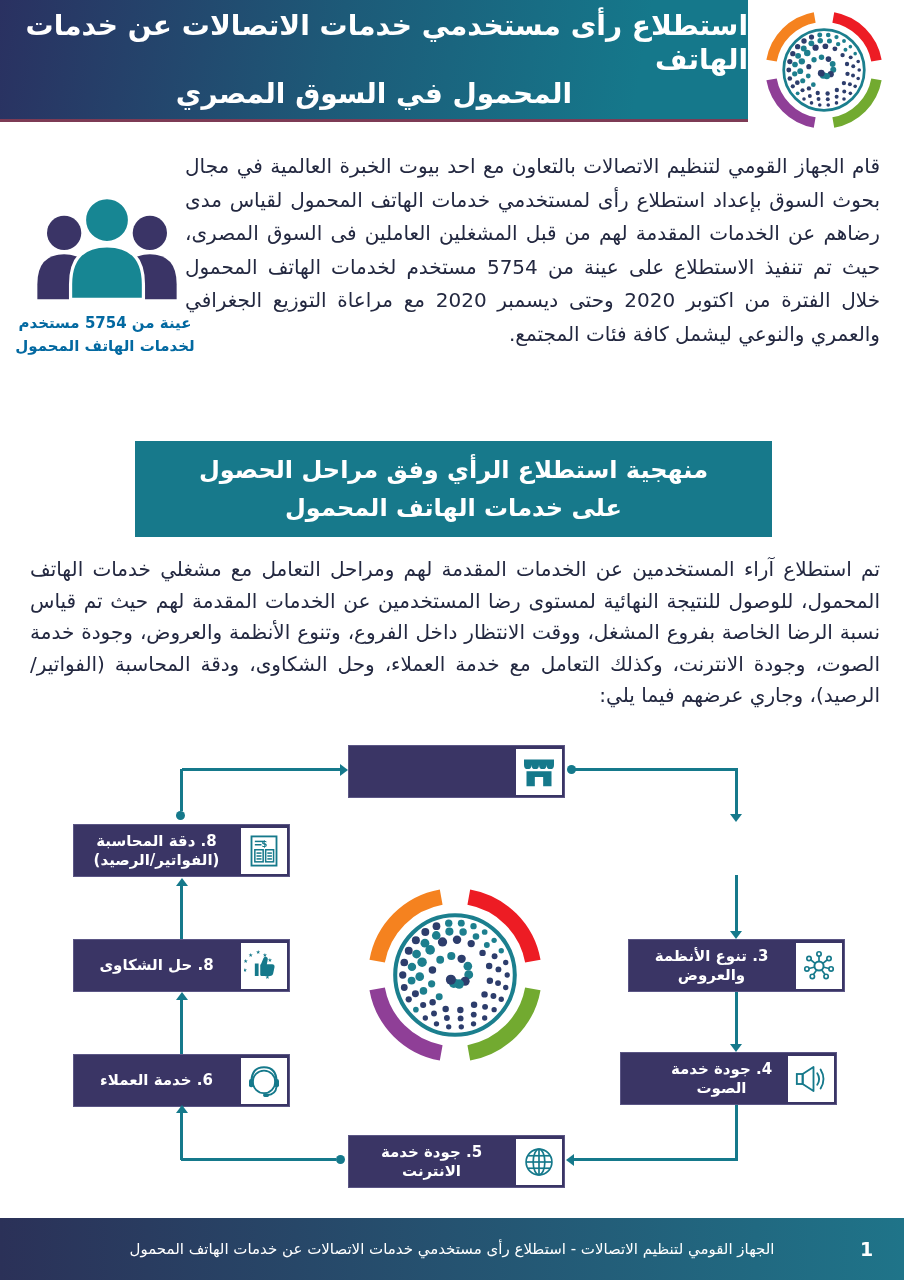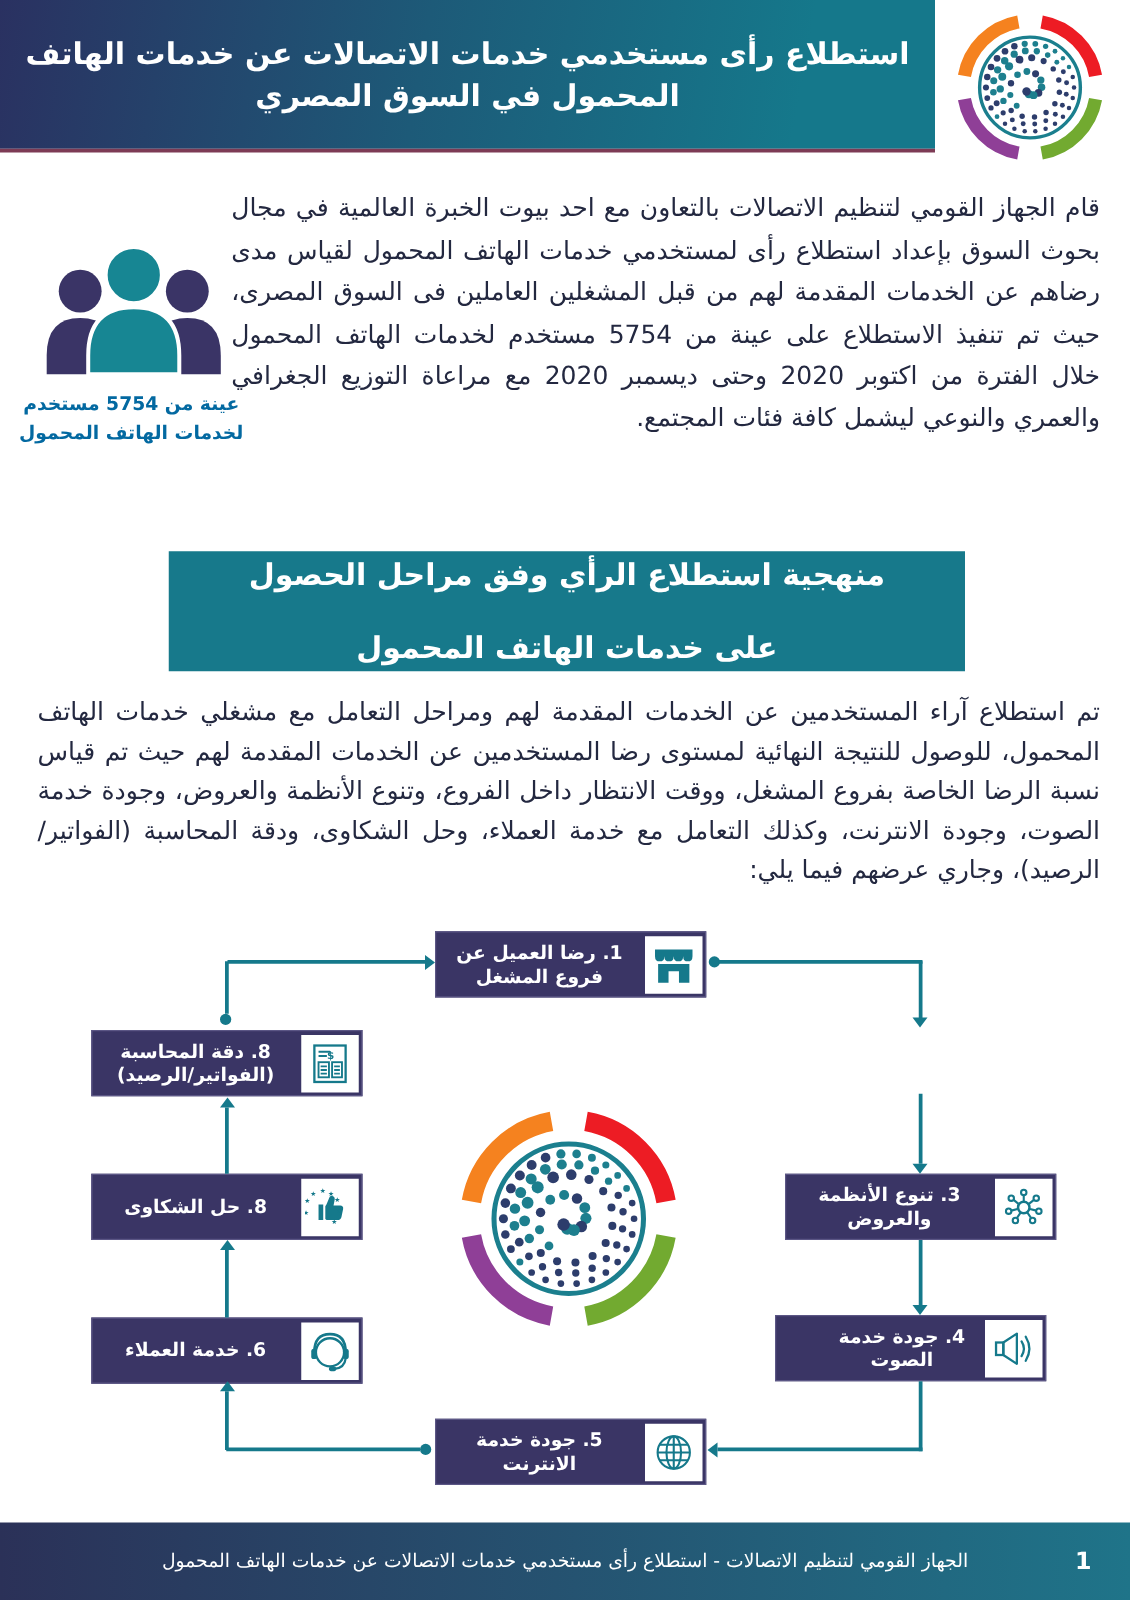--- a/index.html
+++ b/index.html
@@ -5,35 +5,35 @@
   * { margin:0; padding:0; box-sizing:border-box; }
   html,body { background:#ffffff; }
   body { font-family:"DejaVu Sans", sans-serif; }
   #page { position:relative; width:904px; height:1280px; background:#ffffff; overflow:hidden; margin:0 auto; direction:rtl; }
 
   
   .header-bar { position:absolute; left:0; top:0; width:748px; height:122px;
     background:linear-gradient(100deg,#2a3161 0%, #1d5a78 45%, #15788b 85%);
     border-bottom:3px solid #7d3b55;
     display:flex; flex-direction:column; align-items:center; justify-content:center; }
-  .header-title { color:#ffffff; font-weight:bold; font-size:24px; line-height:34px; }
+  .header-title { color:#ffffff; font-weight:bold; font-size:28px; line-height:34px; }
   .header-period { color:#ffffff; font-weight:bold; font-size:15px; margin-top:5px; text-align:center; }
   
   .abs { position:absolute; }
 
   
   .intro-par { position:absolute; left:185px; top:150px; width:695px; color:#232840;
     font-size:20px; line-height:33.5px; text-align:justify; font-weight:500; }
   .people-fig { position:absolute; left:32px; top:190px; width:150px; height:122px; }
   .people-caption { position:absolute; left:10px; top:312px; width:190px; text-align:center;
     color:#0369a1; font-weight:bold; font-size:15px; line-height:23px; }
 
   
   .banner { position:absolute; left:135px; top:441px; width:637px; height:96px; background:#17798b;
-    display:flex; flex-direction:column; align-items:center; justify-content:space-between; }
+    display:flex; flex-direction:column; align-items:center; justify-content:center; }
   .banner-line { color:#ffffff; font-weight:bold; font-size:24px; line-height:38px; text-align:center; }
   .method-par { position:absolute; left:30px; top:554px; width:850px; color:#232840;
     font-size:20px; line-height:31.5px; text-align:justify; font-weight:500; }
 
   
   .flow-box { position:absolute; width:217px; height:53px; background:#3a3565; border:1.5px solid #5b5685;
     display:flex; flex-direction:row; direction:rtl; align-items:center; }
   .icon-cell { width:46px; height:46px; min-width:46px; background:#ffffff; margin:2px;
     display:flex; align-items:center; justify-content:center; }
   .flow-label { flex:1; color:#ffffff; font-weight:bold; font-size:15px; line-height:19px;
@@ -262,21 +262,20 @@
   </svg>
 </div>
 
   <div class="flow-box" style="left:348px; top:745px;">
     <span class="icon-cell">
       <svg viewBox="0 0 48 48" width="40" height="40">
         <path d="M6 9 h36 v6.5 q0 5 -4.5 5 q-4.5 0 -4.5 -5 q0 5 -4.5 5 q-4.5 0 -4.5 -5 q0 5 -4.5 5 q-4.5 0 -4.5 -5 q0 5 -4.5 5 Q6 20.5 6 15.5 Z" fill="#15798b"></path>
         <path d="M9 23 L9 41 L19 41 L19 30 L29 30 L29 41 L39 41 L39 23 Z" fill="#15798b"></path>
       </svg>
     </span>
-    <span class="flow-label">1. رضا العميل عن فروع المشغل</span>
   </div>
 
 
   <div class="flow-box" style="left:628px; top:939px;">
     <span class="icon-cell">
       <svg viewBox="0 0 48 48" width="40" height="40">
         <circle cx="24" cy="24" r="5.5" fill="none" stroke="#15798b" stroke-width="2.4"></circle>
         <g stroke="#15798b" stroke-width="2" fill="none">
           <line x1="24" y1="18" x2="24" y2="12"></line>
             <circle cx="24" cy="9.5" r="2.6"></circle>

